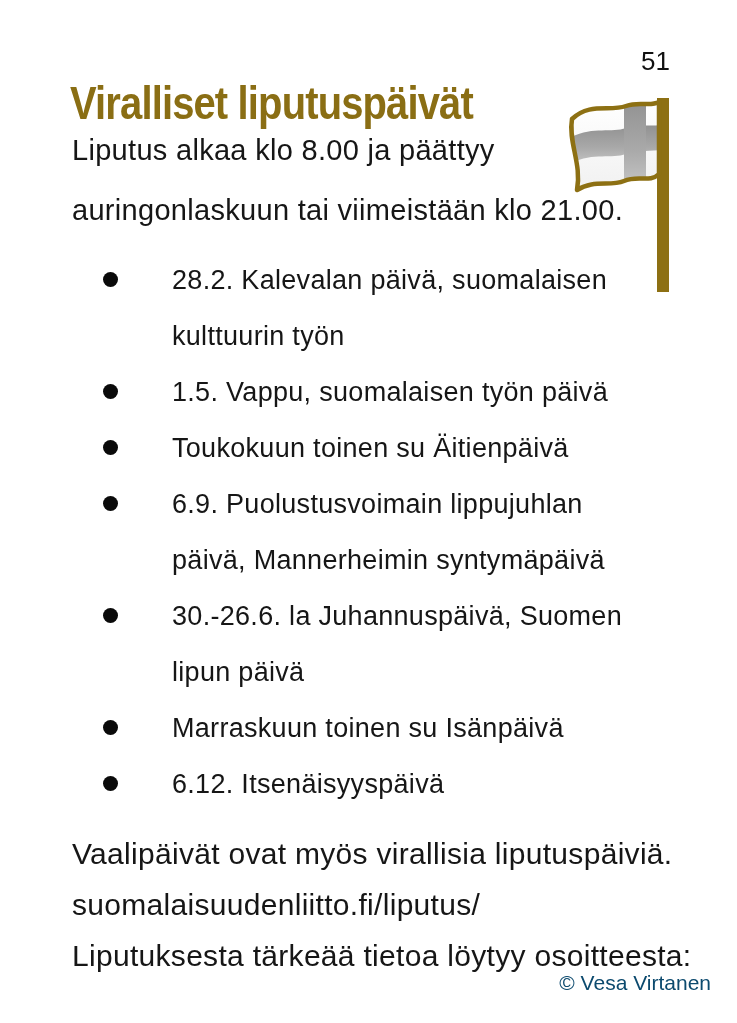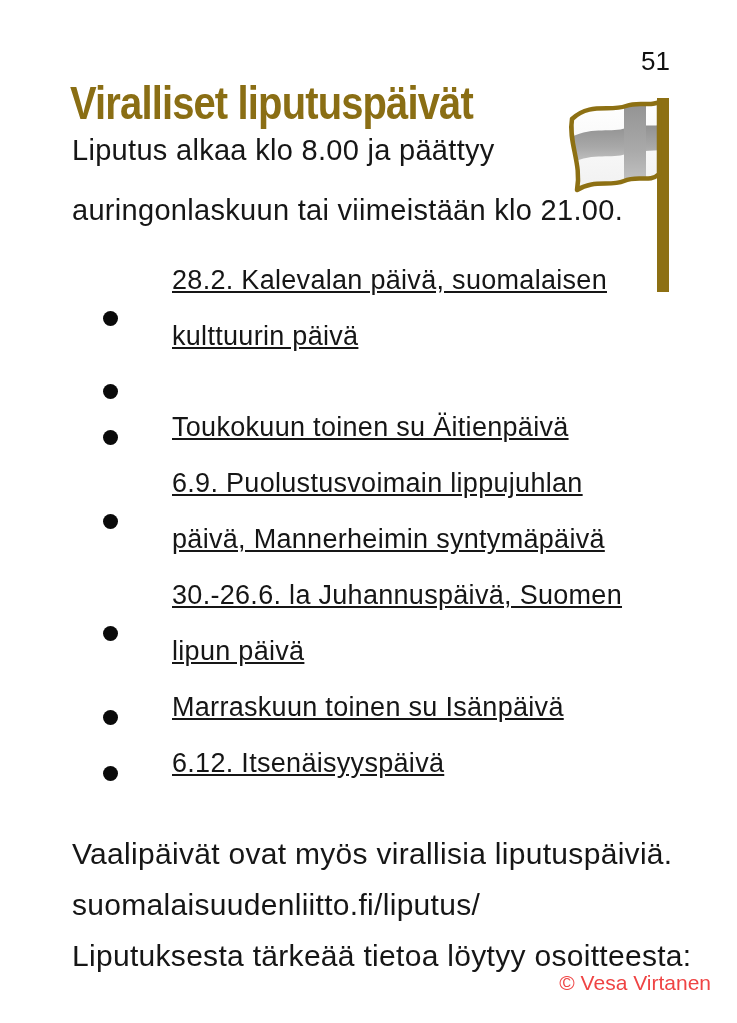--- a/index.html
+++ b/index.html
@@ -29,40 +29,40 @@
     width: 114px; height: 202px;
   }
   .intro {
     position: absolute; top: 120px; left: 72px;
     font-size: 29px; line-height: 60px; letter-spacing: 0.3px;
     white-space: nowrap;
   }
   .bullets {
     position: absolute; top: 252px; left: 72px;
   }
-  .bullet-item { display: flex; align-items: center; text-decoration: underline; }
+  .bullet-item { display: flex; align-items: flex-start; }
   .bullet-dot {
     flex: 0 0 auto;
     width: 15px; height: 15px; border-radius: 50%;
     background: #0a0a0a;
     margin-left: 31px; margin-top: 20px;
   }
   .bullet-text {
     margin-left: 54px;
     font-size: 27px; line-height: 56px; letter-spacing: 0.3px;
     white-space: nowrap;
   }
   .footer-par {
     position: absolute; top: 828px; left: 72px;
     font-size: 30px; line-height: 51px; letter-spacing: 0.3px;
     white-space: nowrap;
   }
   .copyright {
     position: absolute; top: 971px; right: 26px;
-    font-size: 21px; color: #ef4444;
+    font-size: 21px; color: #0c4a6e;
   }
 </style>
 </head>
 <body>
 
 <div class="page-number">51</div>
 
 <h1 class="title">Viralliset liputuspäivät</h1>
 
 <div class="flag-wrap">
@@ -105,25 +105,28 @@
 <div class="intro">
   <div>Liputus alkaa klo 8.00 ja päättyy</div>
   <div>auringonlaskuun tai viimeistään klo 21.00.</div>
 </div>
 
 <div class="bullets">
   <div class="bullet-item">
     <span class="bullet-dot"></span>
     <div class="bullet-text">
       <div>28.2. Kalevalan päivä, suomalaisen</div>
-      <div>kulttuurin päivä</div>
+      <div>kulttuurin työn</div>
     </div>
   </div>
   <div class="bullet-item">
     <span class="bullet-dot"></span>
+    <div class="bullet-text">
+      <div>1.5. Vappu, suomalaisen työn päivä</div>
+    </div>
   </div>
   <div class="bullet-item">
     <span class="bullet-dot"></span>
     <div class="bullet-text">
       <div>Toukokuun toinen su Äitienpäivä</div>
     </div>
   </div>
   <div class="bullet-item">
     <span class="bullet-dot"></span>
     <div class="bullet-text">

